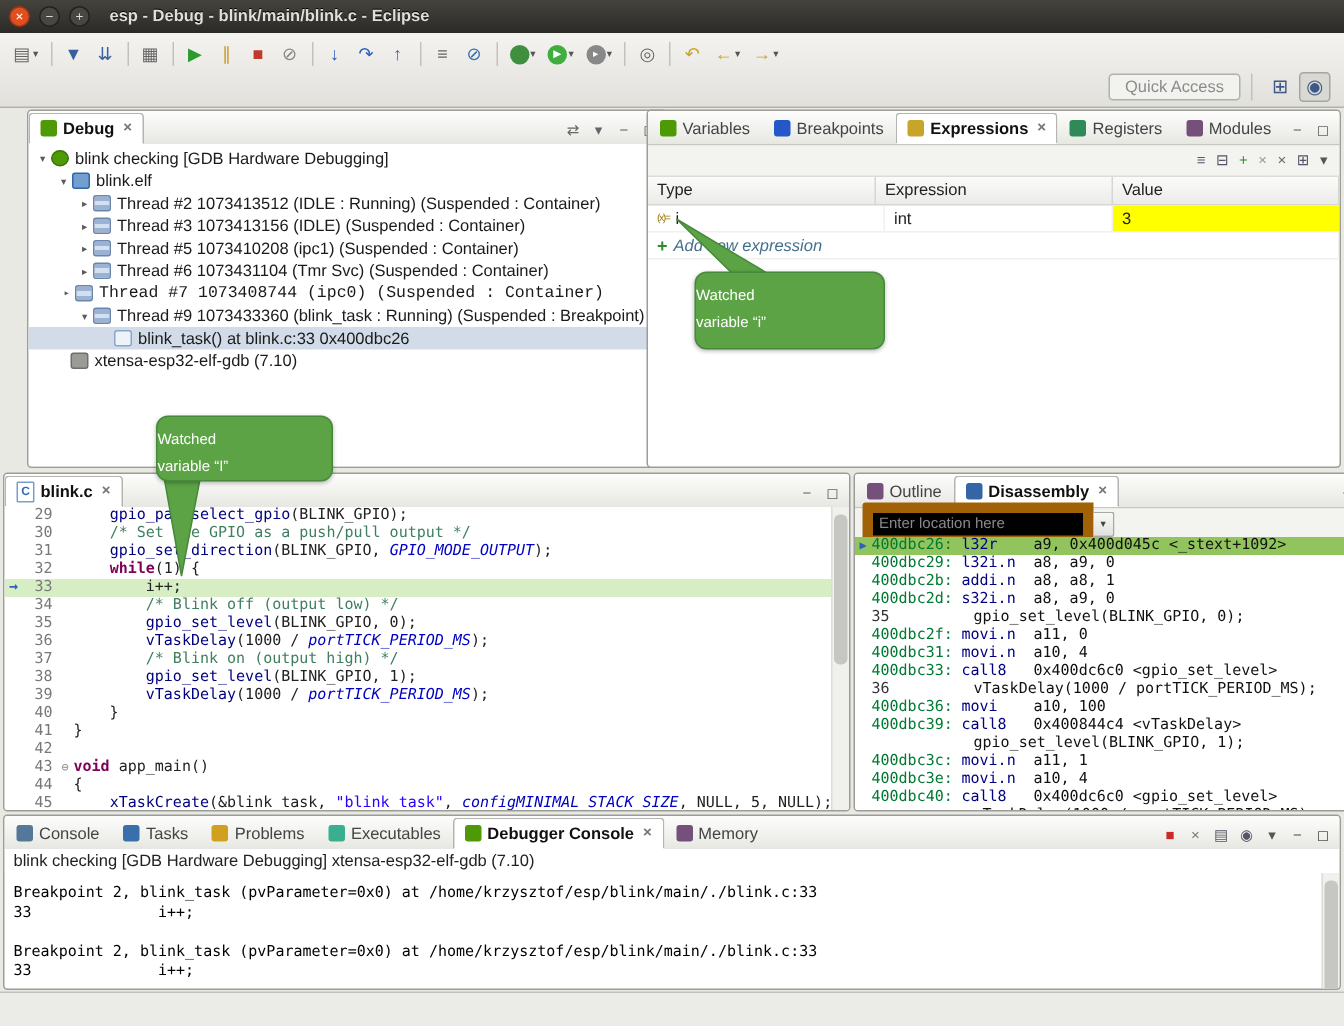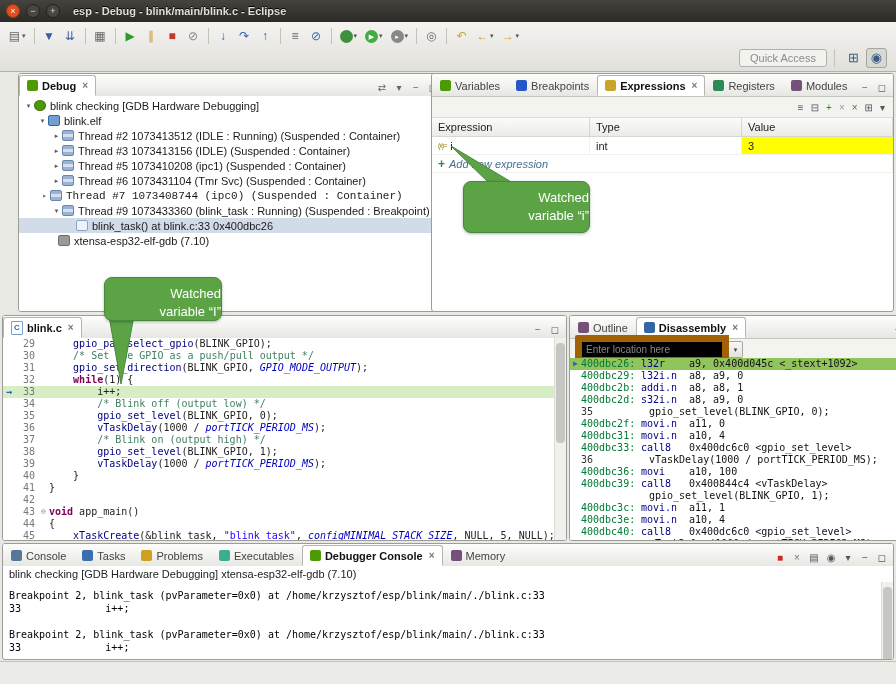--- a/index.html
+++ b/index.html
@@ -111,21 +111,21 @@
   .dsrc{padding-left:48px;color:#111;}
   
   .conlabel{position:absolute;left:0;top:22px;right:0;height:16px;background:#fff;padding:2px 6px 0;box-sizing:border-box;}
   .conpre{position:absolute;left:0;top:38px;right:12px;bottom:0;margin:0;padding:7px 6px 12px;overflow:hidden;
     font-family:"DejaVu Sans Mono",monospace;font-size:10px;line-height:13px;color:#000;}
   .vsb3{top:38px;}
   
   .statusbar{position:absolute;left:0;top:661px;width:896px;height:23px;background:#ebebe7;border-top:1px solid #c2c2bd;}
   
   .overlay{position:absolute;left:0;top:0;z-index:40;pointer-events:none;}
-  .callout{position:absolute;z-index:41;border-radius:8px;color:#fff;text-align:right;font-size:13px;
+  .callout{position:absolute;z-index:41;border-radius:8px;color:#fff;text-align:left;font-size:10px;
     padding-top:7px;line-height:18px;background:var(--callout);border:1px solid var(--callout-b);
     box-shadow:0 1px 3px rgba(0,0,0,.3);box-sizing:border-box;}
   #callout-expr{left:463px;top:181px;width:127px;height:52px;}
   #callout-editor{left:104px;top:277px;width:118px;height:44px;}
 </style>
 </head>
 <body>
 
 <div class="app">
 
@@ -278,21 +278,21 @@
           <div class="trow" style="padding-left: 32px;">
             <span class="twisty">▾</span>
             <span class="tic ic-thread"></span>
             <span class="tlabel">Thread #9 1073433360 (blink_task : Running) (Suspended : Breakpoint)</span>
           </div>
           <div class="trow sel" style="padding-left: 46px;">
             <span class="twisty"></span>
             <span class="tic ic-frame"></span>
             <span class="tlabel">blink_task() at blink.c:33 0x400dbc26</span>
           </div>
-          <div class="trow" style="padding-left: 28px;">
+          <div class="trow" style="padding-left: 17px;">
             <span class="twisty"></span>
             <span class="tic ic-gdb"></span>
             <span class="tlabel">xtensa-esp32-elf-gdb (7.10)</span>
           </div>
         </div>
     </div>
   </div>
 
   <div class="panel" id="expr-panel">
     <div class="phead">
@@ -328,22 +328,22 @@
         <span class="xti" style="color: rgb(85, 85, 102);">≡</span>
         <span class="xti" style="color: rgb(85, 85, 102);">⊟</span>
         <span class="xti" style="color: rgb(46, 139, 46);">+</span>
         <span class="xti" style="color: rgb(153, 153, 153);">×</span>
         <span class="xti" style="color: rgb(102, 102, 102);">×</span>
         <span class="xti" style="color: rgb(85, 85, 102);">⊞</span>
         <span class="xti" style="color: rgb(85, 85, 85);">▾</span>
       </div>
     <div id="expr-table">
         <div class="xh">
+          <div class="xc c2">Type</div>
           <div class="xc c1">Expression</div>
-          <div class="xc c2">Type</div>
           <div class="xc c3">Value</div>
         </div>
         <div class="xr">
           <div class="xc c1">
             <span class="xicon">(x)=</span>
             <span>i</span>
           </div>
           <div class="xc c2">int</div>
           <div class="xc c3 hl">3</div>
         </div>

